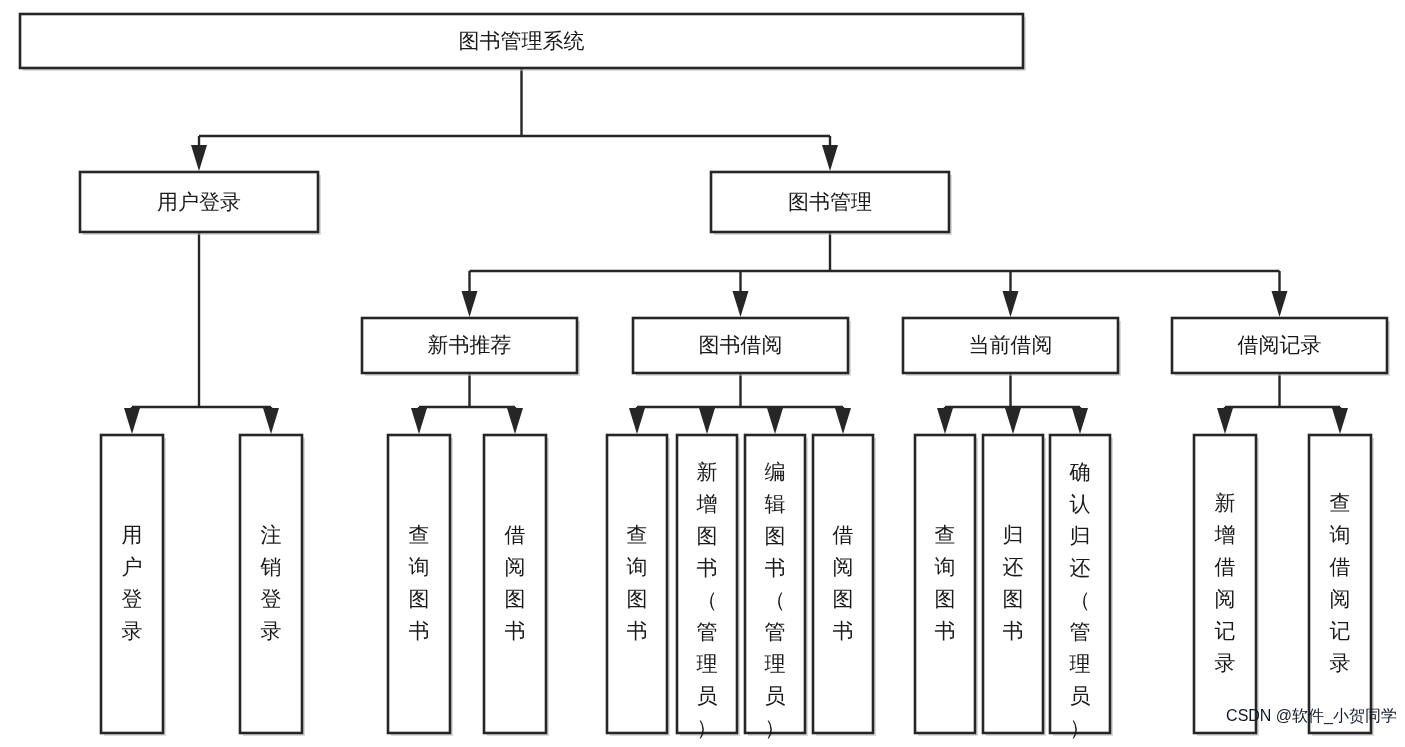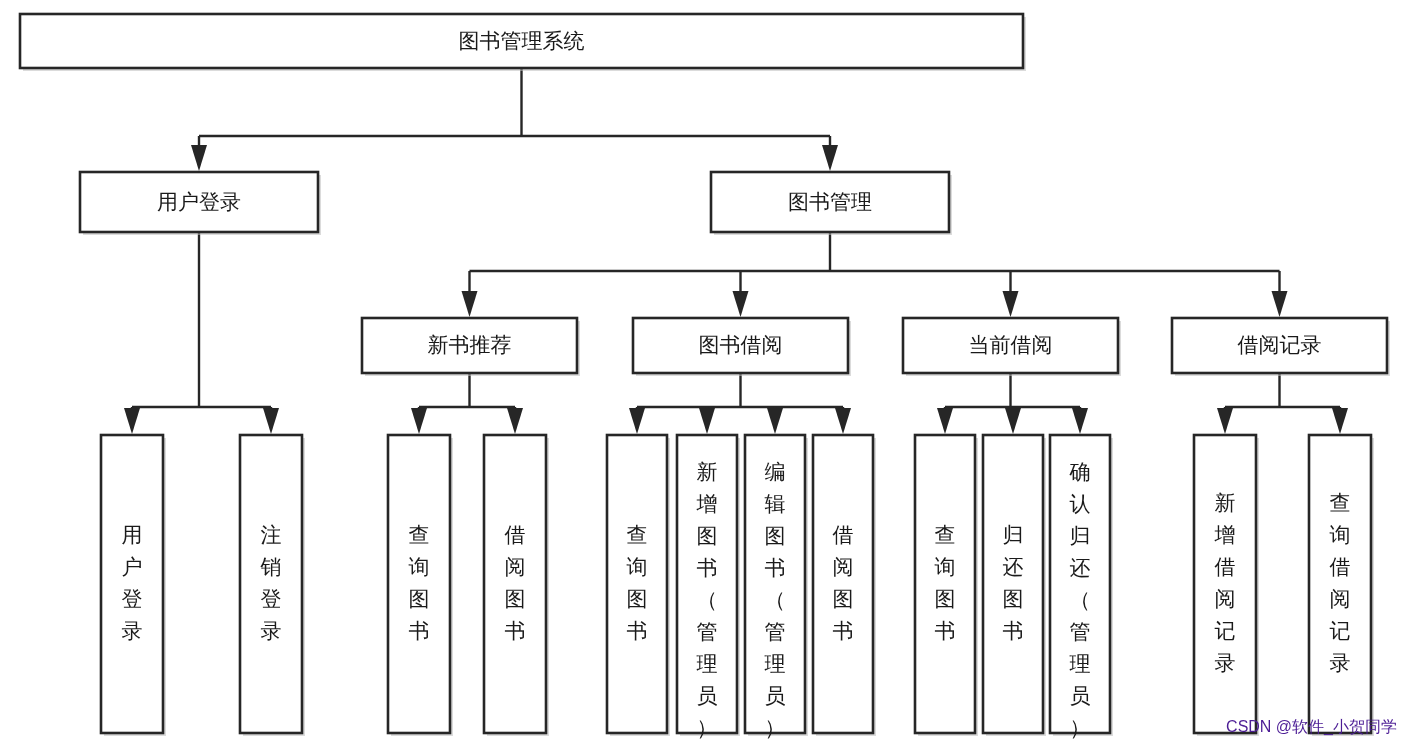--- a/index.html
+++ b/index.html
@@ -51,24 +51,24 @@
   }
   .node-label-vertical {
     font-family: "Liberation Sans", "DejaVu Sans", sans-serif;
     fill: #1a1a1a;
     font-size: 21px;
     text-anchor: middle;
   }
   .watermark {
     position: absolute;
     right: 8px;
-    bottom: 9px;
+    bottom: 20px;
     font-family: "Liberation Sans", "DejaVu Sans", sans-serif;
     font-size: 16px;
-    color: #4c1d95;
+    color: #0f172a;
     white-space: nowrap;
     user-select: none;
     margin-left: 14px;
   }
 </style>
 </head>
 <body>
 
 <div id="diagram-root">
   <svg class="diagram-canvas" id="diagram-svg" viewBox="0 0 1405 747" xmlns="http://www.w3.org/2000/svg">

